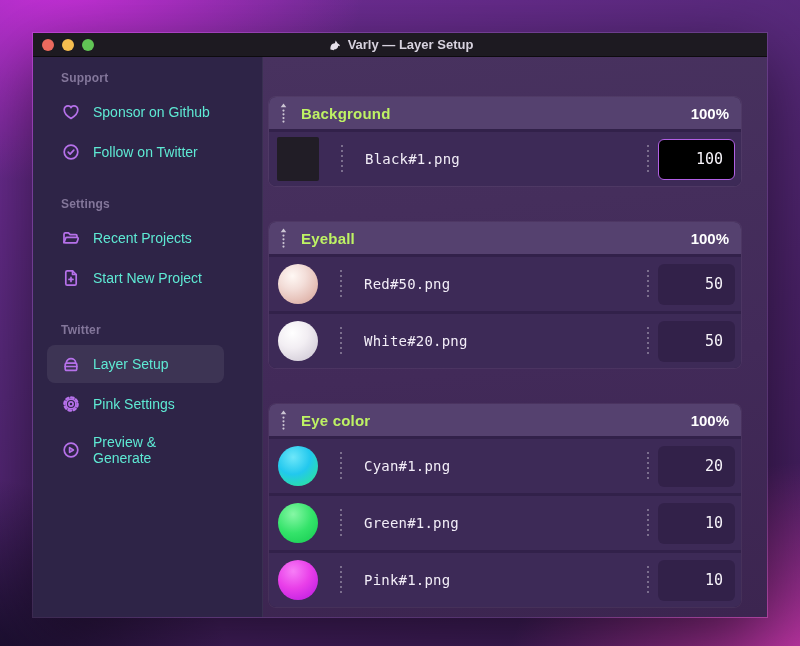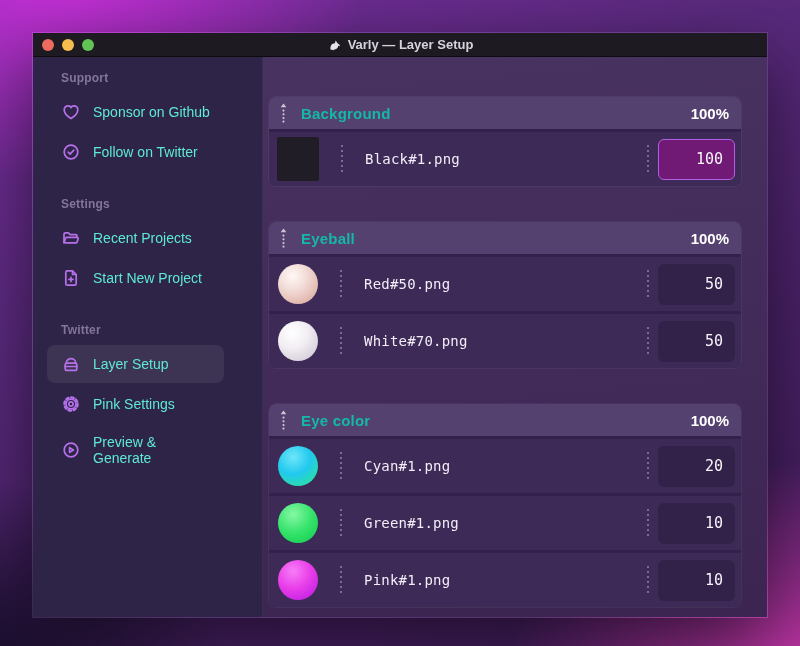--- a/index.html
+++ b/index.html
@@ -43,21 +43,21 @@
   .icon svg,.app-ico svg,.drag svg{display:block;width:100%;height:100%;}
 
   
   .main{flex:1;background:linear-gradient(175deg,#48325f 0%,#422a59 55%,#3c2550 100%);
     padding:40px 26px 0 6px;box-sizing:border-box;overflow:hidden;}
   .group{margin-bottom:36px;background:#32214a;border-radius:7px;
     box-shadow:0 0 0 1px rgba(255,255,255,.05);}
   .group-header{height:32px;display:flex;align-items:center;gap:13px;
     background:#55416f;border-radius:7px 7px 0 0;padding:0 12px 0 10px;margin-bottom:3px;}
   .drag{width:9px;height:20px;color:rgba(255,255,255,.7);flex:none;}
-  .group-title{flex:1;font-size:15px;font-weight:700;color:#14b8a6;letter-spacing:.2px;}
+  .group-title{flex:1;font-size:15px;font-weight:700;color:#bef264;letter-spacing:.2px;}
   .group-pct{font-size:15px;font-weight:700;color:#ffffff;}
   .row{height:54px;display:flex;align-items:center;background:#3d2a57;
     padding:0 6px;margin-bottom:3px;}
   .row:last-child{margin-bottom:0;border-radius:0 0 7px 7px;}
   .thumb{width:42px;height:44px;margin-left:2px;flex:none;}
   .black-square{background:#211d26;border-radius:2px;}
   .sphere{width:40px;height:40px;border-radius:50%;margin-left:3px;}
   .red-sphere{background:radial-gradient(circle at 36% 30%,#fff8f4 0%,#f3ded9 35%,#e4bdb4 70%,#cfa096 100%);}
   .white-sphere{background:radial-gradient(circle at 36% 30%,#ffffff 0%,#f2eef3 40%,#dad4de 75%,#bdb6c4 100%);}
   .cyan-sphere{background:radial-gradient(circle at 38% 28%,#6ee7f9 0%,#22c8ee 45%,#2adfa8 82%,#30e69a 100%);}
@@ -65,21 +65,21 @@
   .pink-sphere{background:radial-gradient(circle at 38% 28%,#f77ef7 0%,#e93fe9 45%,#b517e0 100%);}
   .vsep{width:2px;height:28px;margin-left:22px;flex:none;
     background-image:repeating-linear-gradient(to bottom,rgba(255,255,255,.32) 0 2px,transparent 2px 5px);}
   .fname{margin-left:22px;font-family:"DejaVu Sans Mono",monospace;font-size:14px;
     color:#f2edf7;letter-spacing:.2px;}
   .spacer{flex:1;}
   .val{width:77px;height:41px;margin-left:9px;border-radius:6px;
     border:1.5px solid transparent;background:rgba(14,5,28,.22);
     color:#f7f4fa;font-family:"DejaVu Sans Mono",monospace;font-size:15px;
     text-align:right;padding:0 11px;box-sizing:border-box;outline:none;}
-  .val.focused{border-color:#b15fe4;background:#701a75;}
+  .val.focused{border-color:#b15fe4;background:#000000;}
 </style>
 </head>
 <body>
 
 <div class="wallpaper"></div>
 
 <div class="window">
   <div class="titlebar">
     <div class="lights">
       <button class="light red"></button>
@@ -232,21 +232,21 @@
     <span class="vsep"></span>
     <span class="fname">Red#50.png</span>
     <span class="spacer"></span>
     <span class="vsep"></span>
     <input class="val" type="text" value="50" style="">
   </div>
 
   <div class="row">
     <span class="thumb white-sphere sphere"></span>
     <span class="vsep"></span>
-    <span class="fname">White#70.png</span>
+    <span class="fname">White#20.png</span>
     <span class="spacer"></span>
     <span class="vsep"></span>
     <input class="val" type="text" value="50" style="">
   </div>
 </div>
   </section>
 
   <section class="group">
     <header class="group-header">
       <span class="drag">

